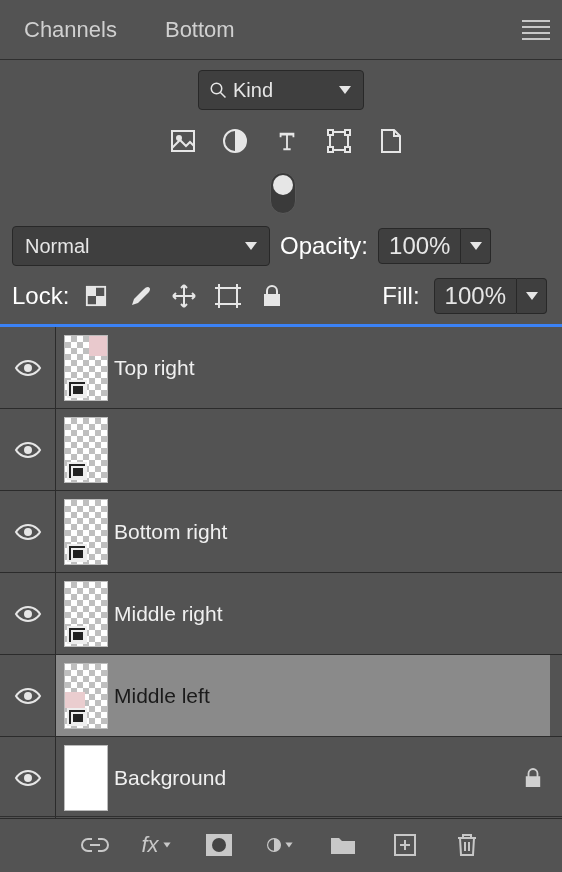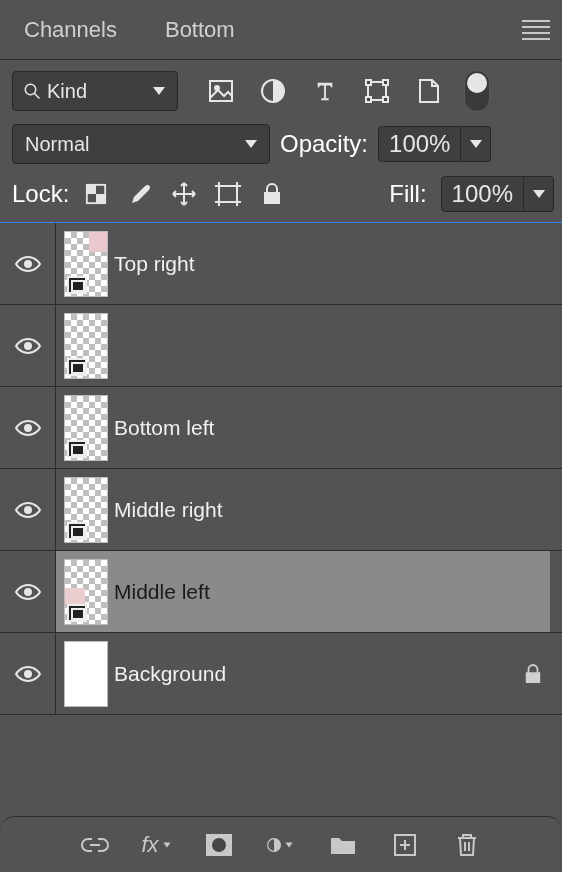--- a/index.html
+++ b/index.html
@@ -4,58 +4,58 @@
 <style>
   * { margin:0; padding:0; box-sizing:border-box; font-family:-apple-system,BlinkMacSystemFont,"Segoe UI",Arial,sans-serif; }
   body { background:#535353; color:#e6e6e6; width:562px; height:872px; overflow:hidden; position:relative; }
   
   .tabs { display:flex; align-items:center; height:60px; background:#535353; border-bottom:1px solid #2f2f2f; }
   .tab { height:100%; display:flex; align-items:center; justify-content:center; padding:0 24px; font-size:22px; color:#d0d0d0; cursor:pointer; }
   .tab.active { background:#454545; color:#fff; font-weight:400; }
   .hamburger { margin-left:auto; margin-right:12px; width:28px; height:20px; display:flex; flex-direction:column; justify-content:space-between; cursor:pointer; }
   .hamburger span { height:2px; background:#c8c8c8; width:100%; }
   
-  .filter-row { display:flex; align-items:center; padding:10px 12px 6px 12px; gap:18px; }
+  .filter-row { display:flex; align-items:center; padding:10px 12px 6px 12px; gap:18px;flex-direction:column; }
   .kind-select { display:flex; align-items:center; background:#3f3f3f; border:1px solid #282828; border-radius:4px; height:40px; padding:0 12px 0 10px; width:166px; justify-content:space-between; cursor:pointer; }
   .kind-select .lbl { display:flex; align-items:center; gap:6px; font-size:20px; color:#e6e6e6; }
   .chev { width:0; height:0; border-left:6px solid transparent; border-right:6px solid transparent; border-top:8px solid #e6e6e6; }
   .filter-icons { display:flex; align-items:center; gap:26px; margin-left:12px; }
   .ficon { width:26px; height:26px; display:flex; align-items:center; justify-content:center; }
   
   .pill { position:relative; width:26px; height:42px; background:#3a3a3a; border:1px solid #5a5a5a; border-radius:13px; margin-left:4px; }
   .pill .knob { position:absolute; top:2px; left:2px; width:20px; height:20px; background:#e6e6e6; border-radius:50%; }
   
   .blend-row { display:flex; align-items:center; gap:10px; padding:6px 12px 8px 12px; }
   .blend-select { display:flex; align-items:center; justify-content:space-between; background:#3f3f3f; border:1px solid #282828; border-radius:4px; height:40px; padding:16px 12px; width:258px; font-size:20px; cursor:pointer; }
   .label { font-size:24px; color:#ffffff; }
   .pct-box { display:flex; align-items:center; }
   .pct-val { background:#3f3f3f; border:1px solid #282828; border-radius:4px 0 0 4px; height:36px; padding:0 10px; font-size:24px; display:flex; align-items:center; min-width:72px; justify-content:flex-end; }
   .pct-btn { background:#3f3f3f; border:1px solid #282828; border-left:none; border-radius:0 4px 4px 0; height:36px; width:30px; display:flex; align-items:center; justify-content:center; cursor:pointer; }
   
-  .lock-row { display:flex; align-items:center; gap:14px; padding:4px 8px 10px 12px; border-bottom:1px solid #3b82f6; }
+  .lock-row { display:flex; align-items:center; gap:14px; padding:4px 15px 10px 12px; border-bottom:3px solid #3b82f6; }
   .lock-icons { display:flex; gap:18px; align-items:center; }
   
   .layer-list { }
   .layer { display:flex; align-items:center; height:82px; border-bottom:1px solid #2b2b2b; padding-right:12px; }
   .layer.selected .layer-body { background:#8a8a8a; }
   .layer.selected .layer-name { color:#1a1a1a; }
   .vis-col { width:56px; display:flex; align-items:center; justify-content:center; height:100%; border-right:1px solid #2b2b2b; }
   .layer-body { flex:1; display:flex; align-items:center; height:100%; padding:0 8px; gap:6px; }
   .thumb { width:44px; height:66px; border:1px solid #bbb; position:relative; background:#fff; }
   .thumb.trans { background-image:linear-gradient(45deg,#bfbfbf 25%,transparent 25%),linear-gradient(-45deg,#bfbfbf 25%,transparent 25%),linear-gradient(45deg,transparent 75%,#bfbfbf 75%),linear-gradient(-45deg,transparent 75%,#bfbfbf 75%); background-size:12px 12px; background-position:0 0,0 6px,6px -6px,-6px 0; background-color:#fff; }
   .so-badge { position:absolute; bottom:2px; left:2px; width:20px; height:18px; background:#222; border:2px solid #eee; }
   .so-badge::before,.so-badge::after { content:""; position:absolute; background:#eee; }
   .so-badge::before { top:2px; left:2px; width:12px; height:2px; box-shadow:0 10px 0 #eee; }
   .so-badge::after { top:2px; left:2px; width:2px; height:12px; box-shadow:12px 0 0 #eee; }
   .pink1 { position:absolute; top:0; right:0; width:18px; height:20px; background:#e9c9cd; }
   .pink-bl { position:absolute; bottom:20px; left:0; width:20px; height:16px; background:#eacdcf; }
   .layer-name { font-size:21px; color:#f0f0f0; }
   .lock-icon-end { margin-left:auto; }
   
-  .bottom-bar { position:absolute; bottom:0; left:0; right:0; height:56px; border-top:1px solid #2f2f2f; display:flex; align-items:center; justify-content:center; gap:34px;border-radius:15px; }
+  .bottom-bar { position:absolute; bottom:0; left:0; right:0; height:56px; border-top:1px solid #2f2f2f; display:flex; align-items:center; justify-content:center; gap:34px; }
   .bicon { width:28px; height:28px; display:flex; align-items:center; justify-content:center; cursor:pointer; }
   svg { display:block; }
 </style>
 </head>
 <body>
 
 <div class="tabs">
   <div class="tab">
       <span>Channels</span>
     </div>
@@ -212,21 +212,21 @@
       <div class="vis-col">
         <svg width="28" height="20" viewBox="0 0 28 20" fill="none" stroke="#e6e6e6" stroke-width="2">
           <path d="M2 10s4-7 12-7 12 7 12 7-4 7-12 7S2 10 2 10z"></path>
           <circle cx="14" cy="10" r="3" fill="#e6e6e6"></circle>
         </svg>
       </div>
       <div class="layer-body">
         <div class="thumb trans">
           <div class="so-badge"></div>
         </div>
-        <span class="layer-name">Bottom left</span>
+        <span class="layer-name">Bottom right</span>
       </div>
     </div>
     <div class="layer">
       <div class="vis-col">
         <svg width="28" height="20" viewBox="0 0 28 20" fill="none" stroke="#e6e6e6" stroke-width="2">
           <path d="M2 10s4-7 12-7 12 7 12 7-4 7-12 7S2 10 2 10z"></path>
           <circle cx="14" cy="10" r="3" fill="#e6e6e6"></circle>
         </svg>
       </div>
       <div class="layer-body">

